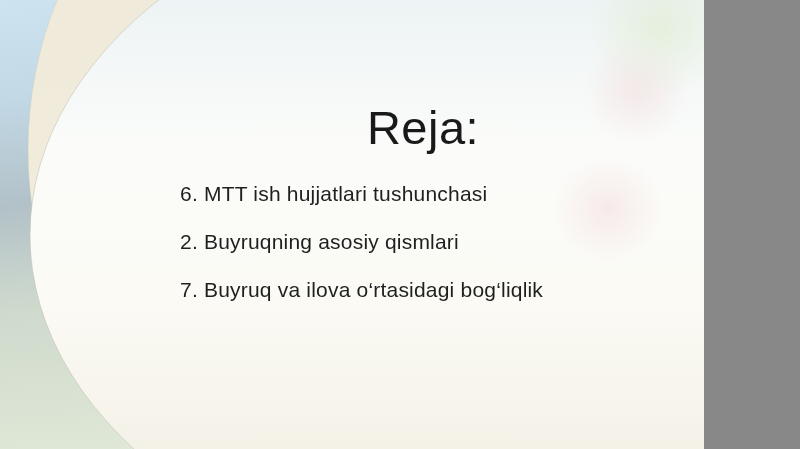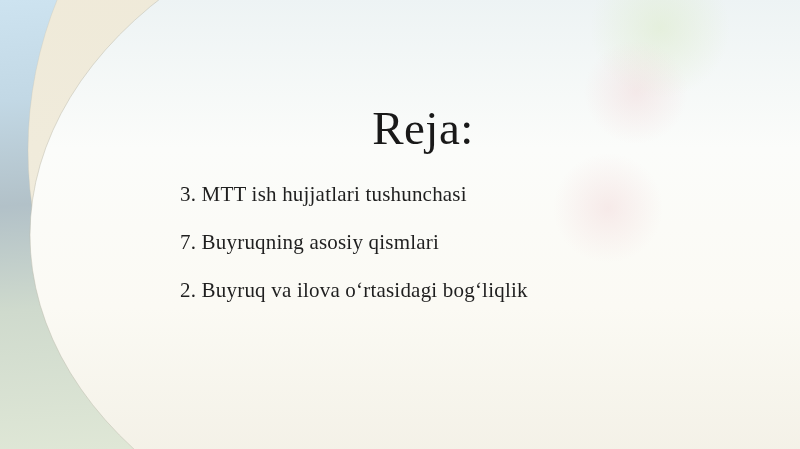--- a/index.html
+++ b/index.html
@@ -3,25 +3,24 @@
 <meta charset="utf-8">
 <style>
   html, body {
     margin: 0;
     padding: 0;
     background: #888;
     font-family: "Liberation Sans", "DejaVu Sans", sans-serif;
   }
   .slide {
     position: relative;
-    width: 800px;
+    width: 704px;
     height: 449px;
     overflow: hidden;
     background: #14b8a6;
-    font-family: Liberation Serif, serif;
   }
   .bg-svg {
     position: absolute;
     inset: 0;
     display: block;
   }
   .slide-title {
     position: absolute;
     top: 101px;
     left: 46px;
@@ -92,18 +91,18 @@
     <ellipse cx="560" cy="235" rx="530" ry="360" fill="url(#mainGrad)" stroke="#b9b5a6" stroke-width="0.9" stroke-opacity="0.5"></ellipse>
 
     <circle cx="660" cy="28" r="70" fill="url(#smudgeGreen)"></circle>
     <circle cx="636" cy="92" r="52" fill="url(#smudgePink)"></circle>
     <circle cx="608" cy="208" r="55" fill="url(#smudgePink)"></circle>
   </svg>
 
   <div class="slide-title">Reja:</div>
 
   <div class="plan-list">
-    <div class="plan-item">3. MTT ish hujjatlari tushunchasi</div>
-    <div class="plan-item">7. Buyruqning asosiy qismlari</div>
-    <div class="plan-item">2. Buyruq va ilova o‘rtasidagi bog‘liqlik</div>
+    <div class="plan-item">6. MTT ish hujjatlari tushunchasi</div>
+    <div class="plan-item">2. Buyruqning asosiy qismlari</div>
+    <div class="plan-item">7. Buyruq va ilova o‘rtasidagi bog‘liqlik</div>
   </div>
 
 </div>
 
 </body></html>

